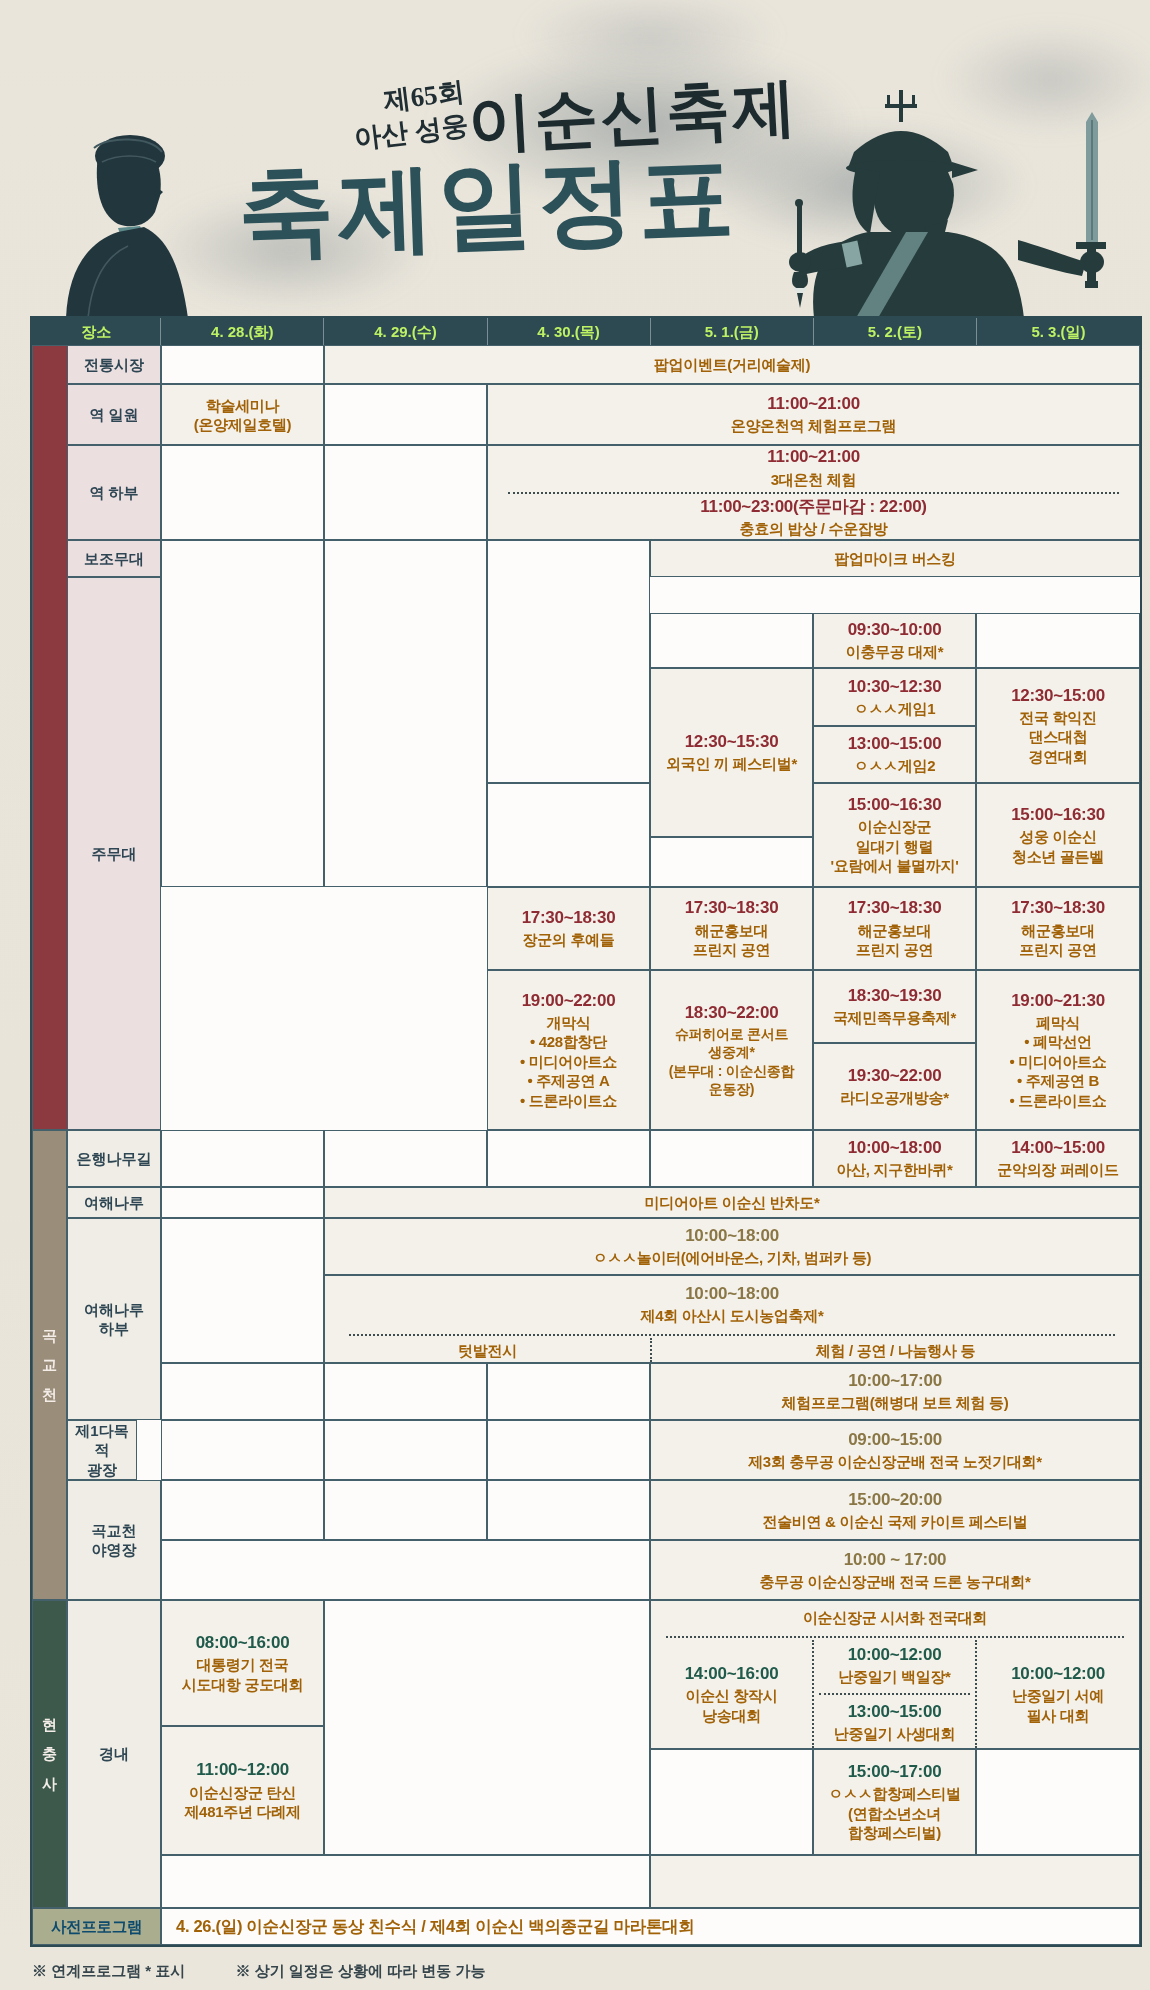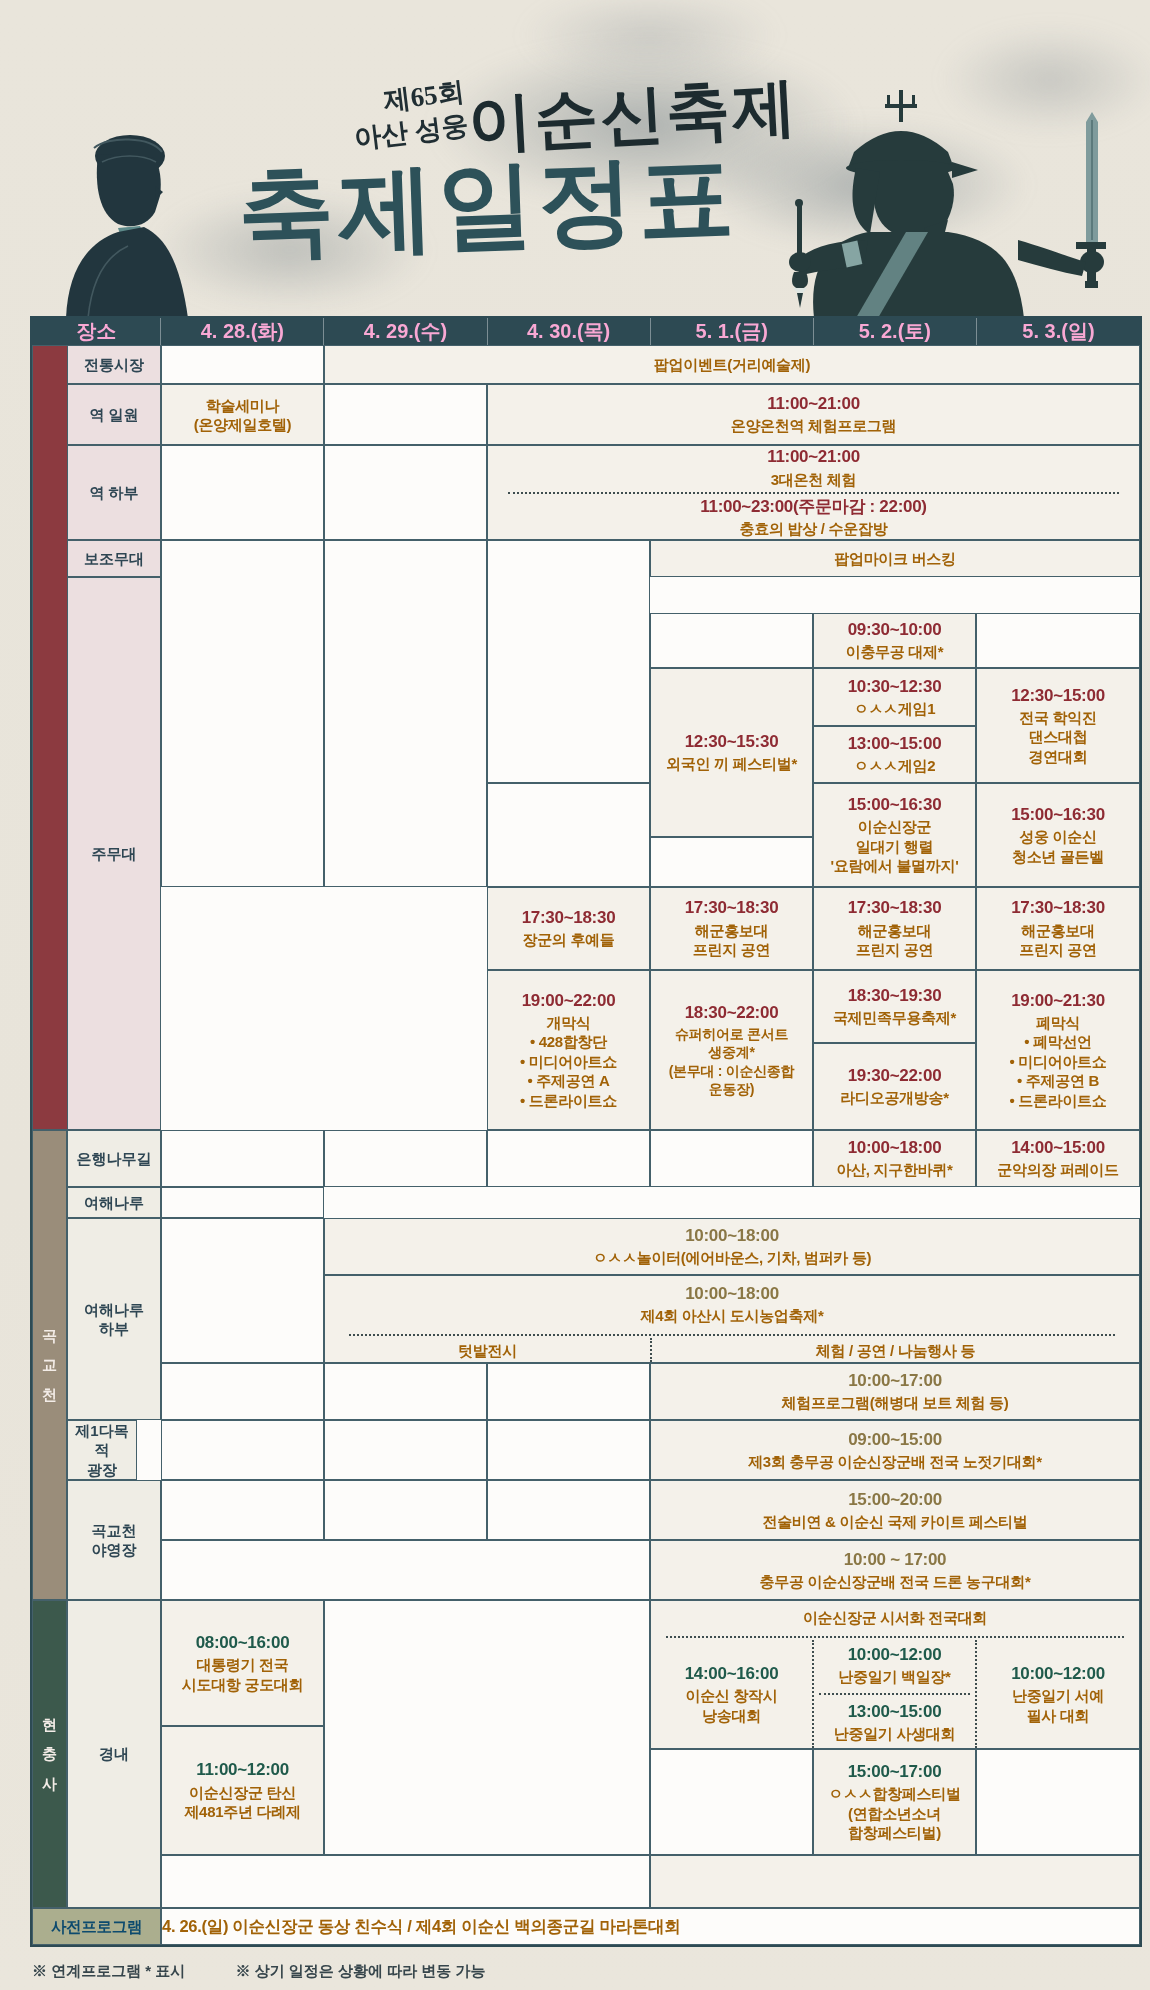--- a/index.html
+++ b/index.html
@@ -11,21 +11,21 @@
   .t-small{position:absolute;left:352px;top:82px;transform:rotate(-7deg);text-align:right;
            font-family:"Liberation Serif",serif;font-weight:700;font-size:27px;color:#202e33;line-height:1.25;white-space:pre-line;}
   .t-festival{position:absolute;left:468px;top:72px;transform:rotate(-3deg);
            font-family:"Liberation Serif",serif;font-weight:800;font-size:64px;color:#1d2b2f;letter-spacing:2px;}
   .t-main{position:absolute;left:238px;top:142px;transform:rotate(-2deg);
            font-family:"Liberation Serif",serif;font-weight:800;font-size:96px;color:#2d5159;letter-spacing:4px;}
   svg{position:absolute;}
   
   #table{position:absolute;left:30px;top:316px;width:1108px;height:1627px;border:2px solid #2d4a53;background:#fdfcfa;}
   #thead{position:absolute;left:0;top:0;width:1108px;height:27px;background:#2d4a53;display:flex;align-items:center;}
-  #thead span{display:inline-block;text-align:center;color:#f9a8d4;font-weight:700;font-size:20px;line-height:27px;}
+  #thead span{display:inline-block;text-align:center;color:#bef264;font-weight:700;font-size:15px;line-height:27px;}
   #thead .hloc{width:129px;}
   #thead .hdate{width:163px;border-left:1px solid rgba(255,255,255,.38);}
   #thead .hdate:last-child{width:164px;}
   .cell{position:absolute;box-sizing:border-box;border:1px solid #44606a;display:flex;flex-direction:column;
         justify-content:center;align-items:center;text-align:center;line-height:1.3;white-space:pre-line;overflow:hidden;}
   .w{background:#fdfcfa;}
   .c{background:#f4f1ea;}
   .lbl{background:#ecdfe0;font-weight:700;font-size:15px;color:#2e4653;}
   .lbl2{background:#efede5;}
   .grp{display:flex;flex-direction:column;align-items:center;justify-content:center;gap:30px;border:1px solid #44606a;}
@@ -38,21 +38,21 @@
   .tolv{color:#8a7745;}
   .tgrn{color:#1f5a4b;}
   .name{font-size:15px;font-weight:600;color:#a16207;margin-top:1px;letter-spacing:-.3px;}
   .fs14 .name{font-size:14px;}
   .hdot{width:94%;border-top:2px dotted #3e4d4f;margin:2px 0;}
   .subrow{display:flex;width:100%;flex:1;align-items:stretch;white-space:pre-line;}
   .subcol{display:flex;flex-direction:column;justify-content:center;align-items:center;}
   .vdot{border-left:2px dotted #3e4d4f;}
   .prelbl{background:#abae8e;}
   .prelbl .name{color:#0c4a6e;font-weight:700;font-size:15.5px;}
-  .preval{flex-direction:row;justify-content:flex-start;}
+  .preval{flex-direction:row;justify-content:flex-start;padding-left:14px;}
   .preval .name{font-size:16.5px;font-weight:700;}
   #footnote{position:absolute;left:32px;top:1962px;font-weight:700;font-size:15px;color:#36454b;}
   #footnote span{margin-right:46px;}
 </style>
 </head>
 <body>
 
 <div id="title-block">
   <div class="cloud" style="left:430px;top:40px;width:430px;height:170px;background:radial-gradient(ellipse,rgba(125,136,140,.55),rgba(125,136,140,0) 70%);"></div>
   <div class="cloud" style="left:700px;top:120px;width:330px;height:130px;background:radial-gradient(ellipse,rgba(118,130,136,.5),rgba(118,130,136,0) 70%);"></div>
@@ -281,20 +281,23 @@
   <div class="cell c" style="left:781px;top:812px;width:163px;height:57px;">
     <div class="time tred">10:00~18:00</div>
     <div class="name">아산, 지구한바퀴*</div>
   </div>
   <div class="cell c" style="left:944px;top:812px;width:164px;height:57px;">
     <div class="time tred">14:00~15:00</div>
     <div class="name">군악의장 퍼레이드</div>
   </div>
 
   <div class="cell w" style="left:129px;top:869px;width:163px;height:31px;"></div>
+  <div class="cell c" style="left:292px;top:869px;width:816px;height:31px;">
+    <div class="name">미디어아트 이순신 반차도*</div>
+  </div>
 
   <div class="cell w" style="left:129px;top:900px;width:163px;height:145px;"></div>
   <div class="cell c" style="left:292px;top:900px;width:816px;height:57px;">
     <div class="time tolv">10:00~18:00</div>
     <div class="name">ㅇㅅㅅ놀이터(에어바운스, 기차, 범퍼카 등)</div>
   </div>
   <div class="cell c" style="left:292px;top:957px;width:816px;height:88px;">
     <div class="subcol" style="flex:60;width:100%;">
       <div class="time tolv">10:00~18:00</div>
       <div class="name">제4회 아산시 도시농업축제*</div>

